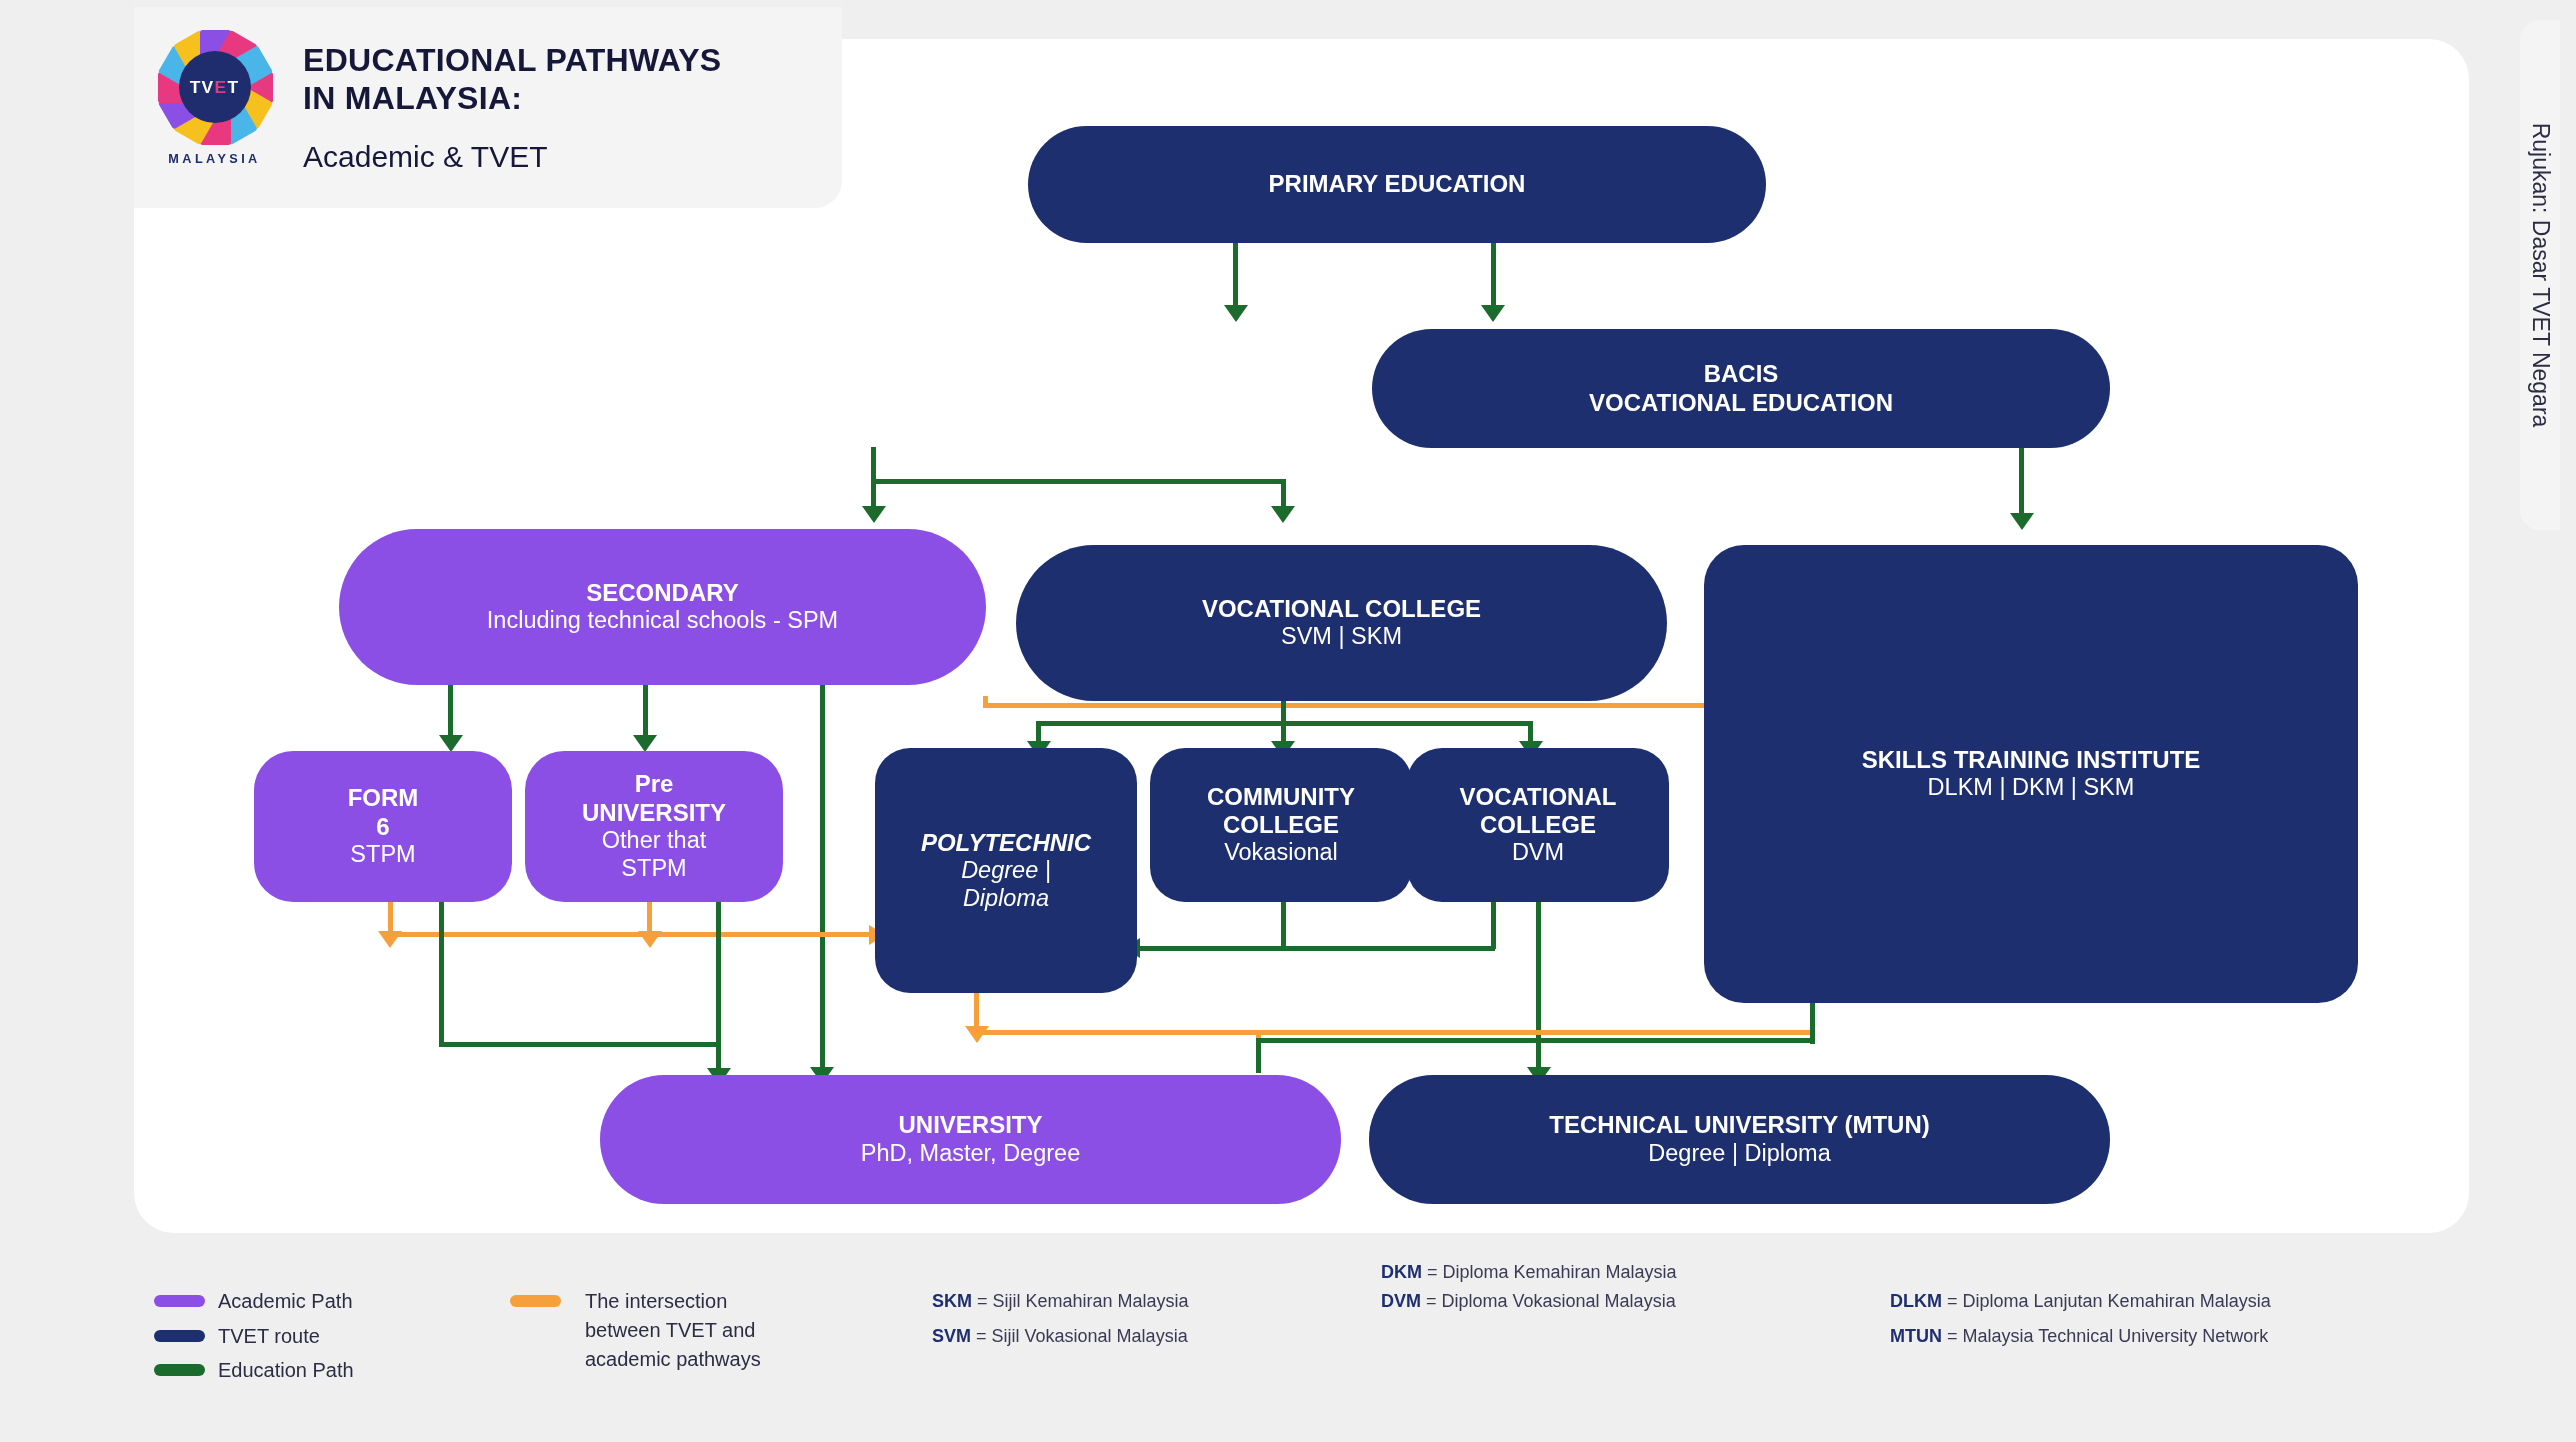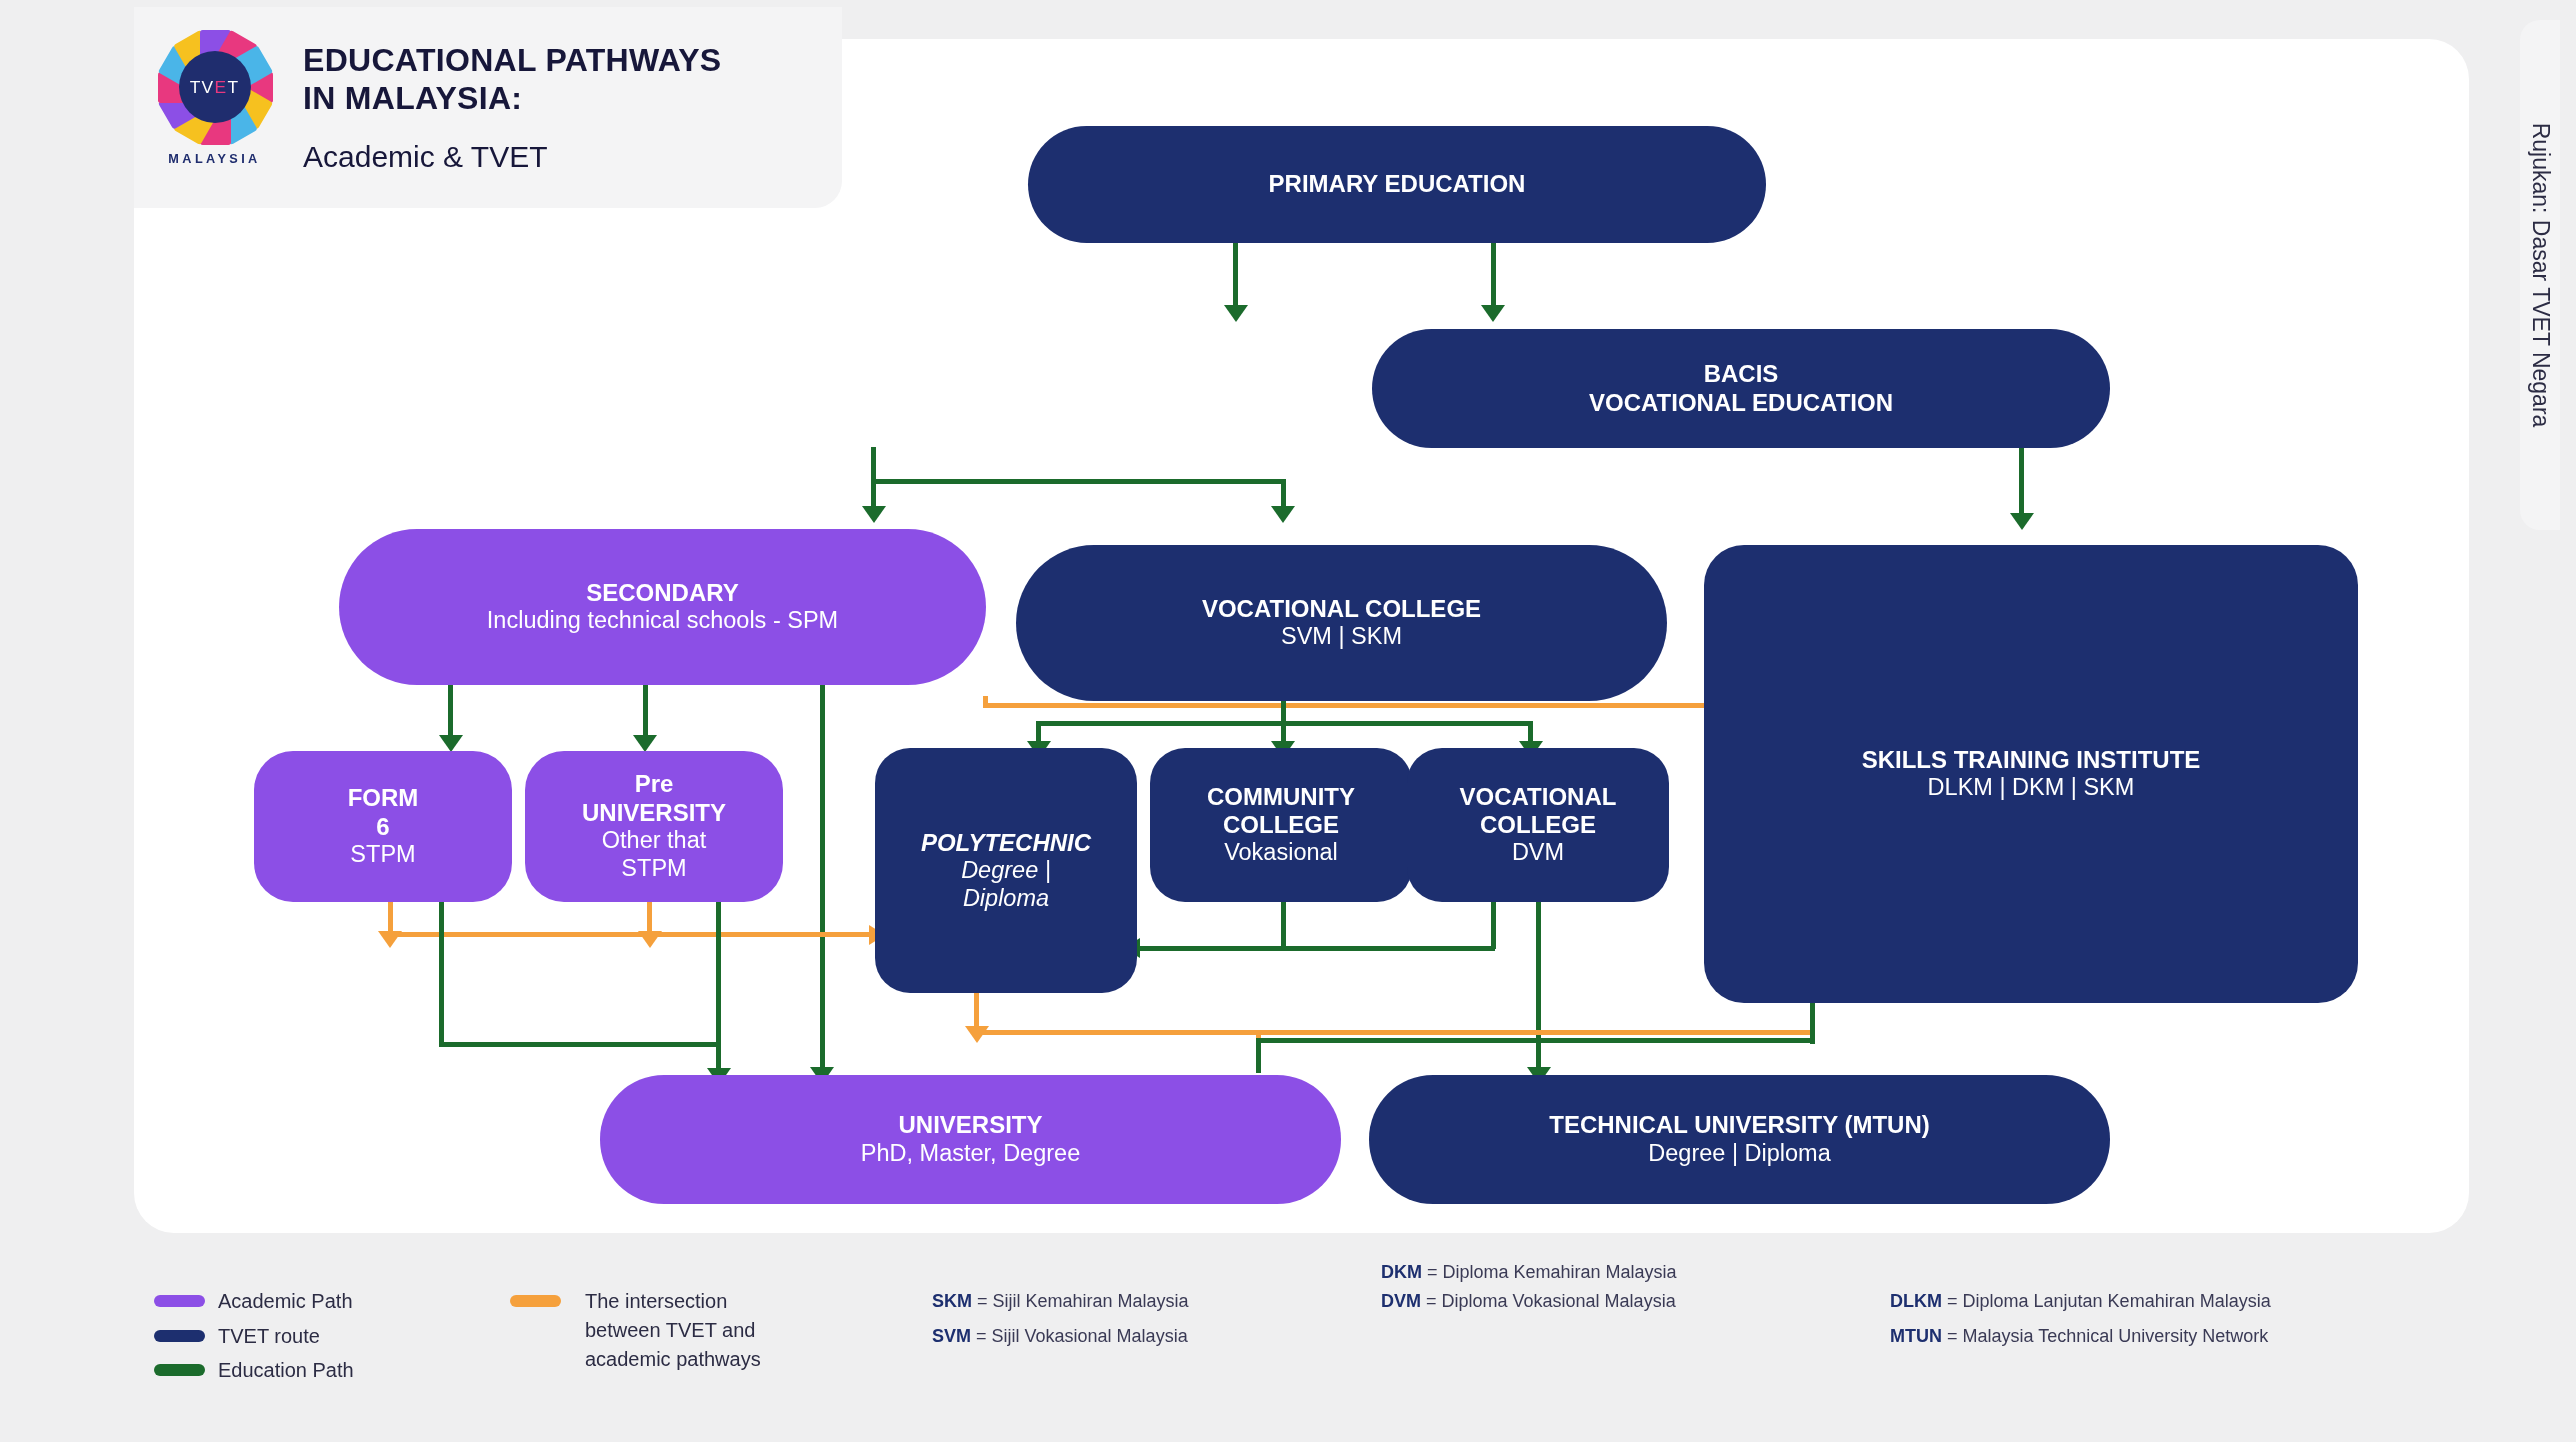--- a/index.html
+++ b/index.html
@@ -56,21 +56,21 @@
   }
   .logo .disc {
     position: absolute;
     left: 25.5px; top: 25.5px;
     width: 72px; height: 72px;
     border-radius: 50%;
     background: #1f2d6e;
     display: flex; align-items: center; justify-content: center;
     color: #fff;
     font-size: 17.4px;
-    font-weight: normal;
+    font-weight: bold;
     letter-spacing: 1.3px;
   }
   .logo .disc .m { color: #e8387f; }
   .logo-sub {
     position: absolute;
     left: 0; top: 126px;
     width: 123px;
     text-align: center;
     font-size: 12.7px;
     letter-spacing: 3.4px;

